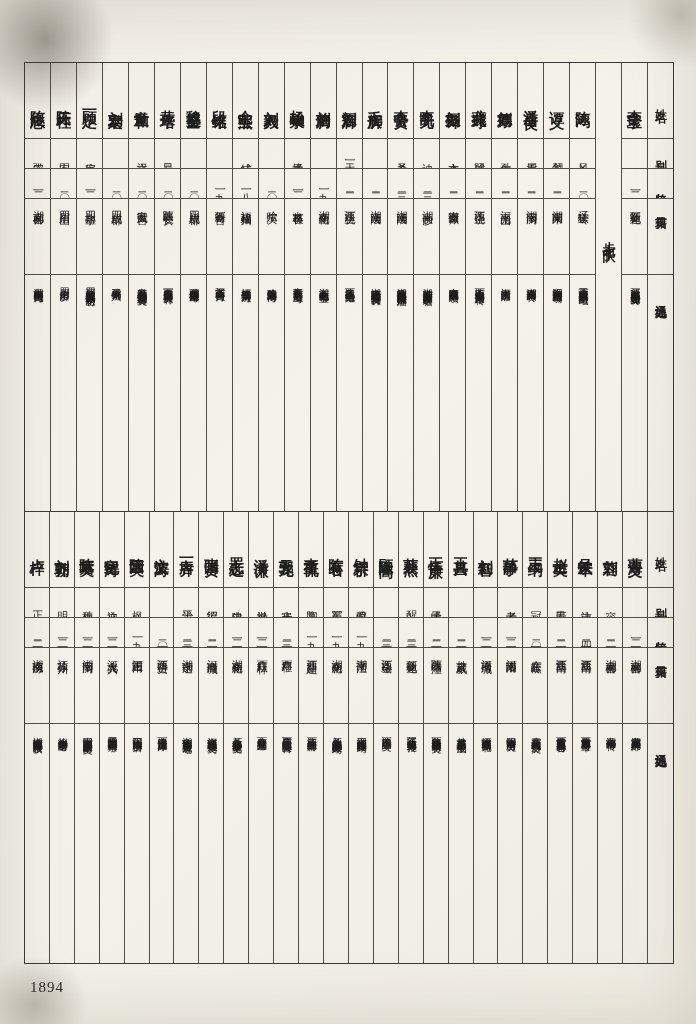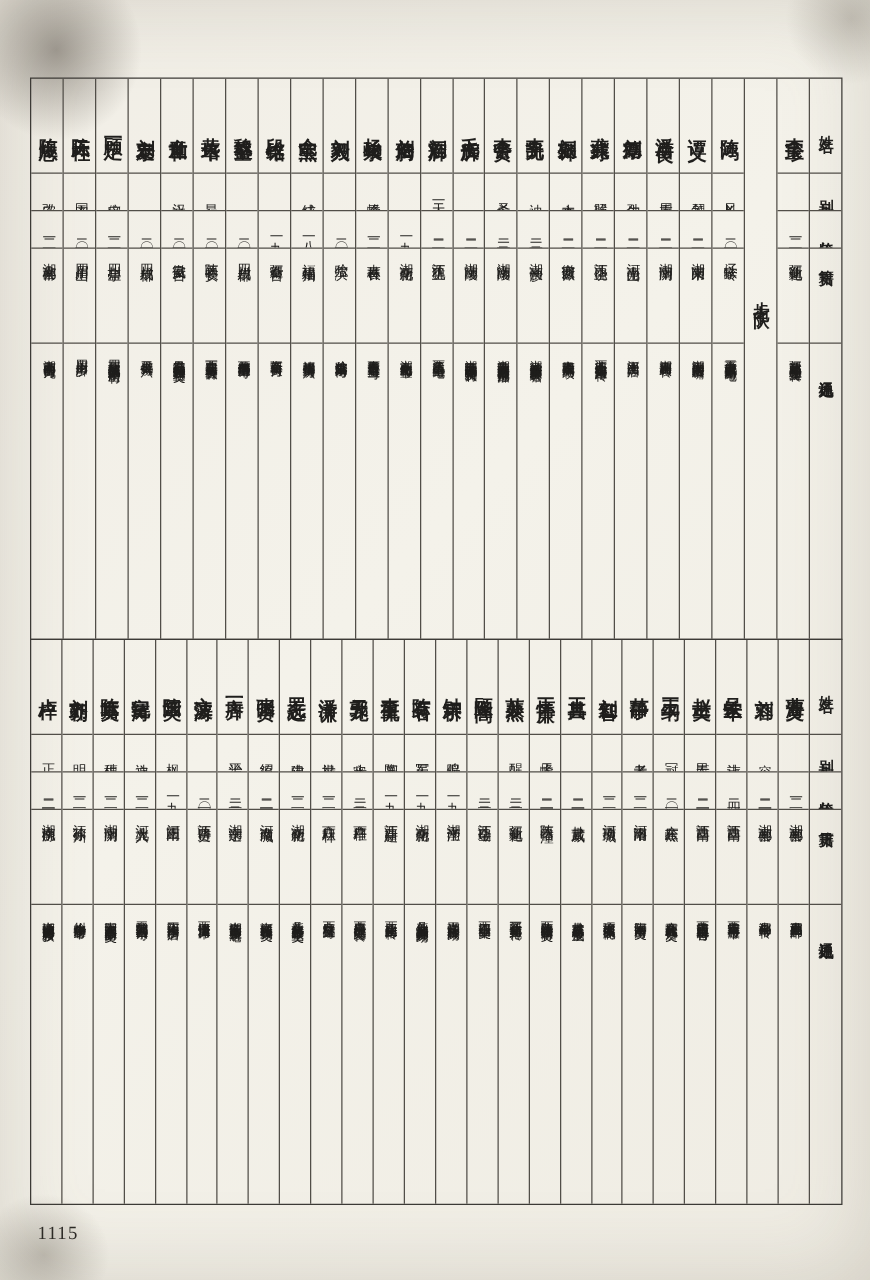--- a/index.html
+++ b/index.html
@@ -957,14 +957,14 @@
       <span class="vtext">湖南桃源</span>
     </div>
     <div class="cell c-addr">
       <span class="vtext">湖南桃源漆河市邮转新兴乡校</span>
     </div>
   </div>
       </div>
 
   </div>
 
-  <div class="page-number">1115</div>
+  <div class="page-number">1894</div>
 </div>
 
 </body></html>

